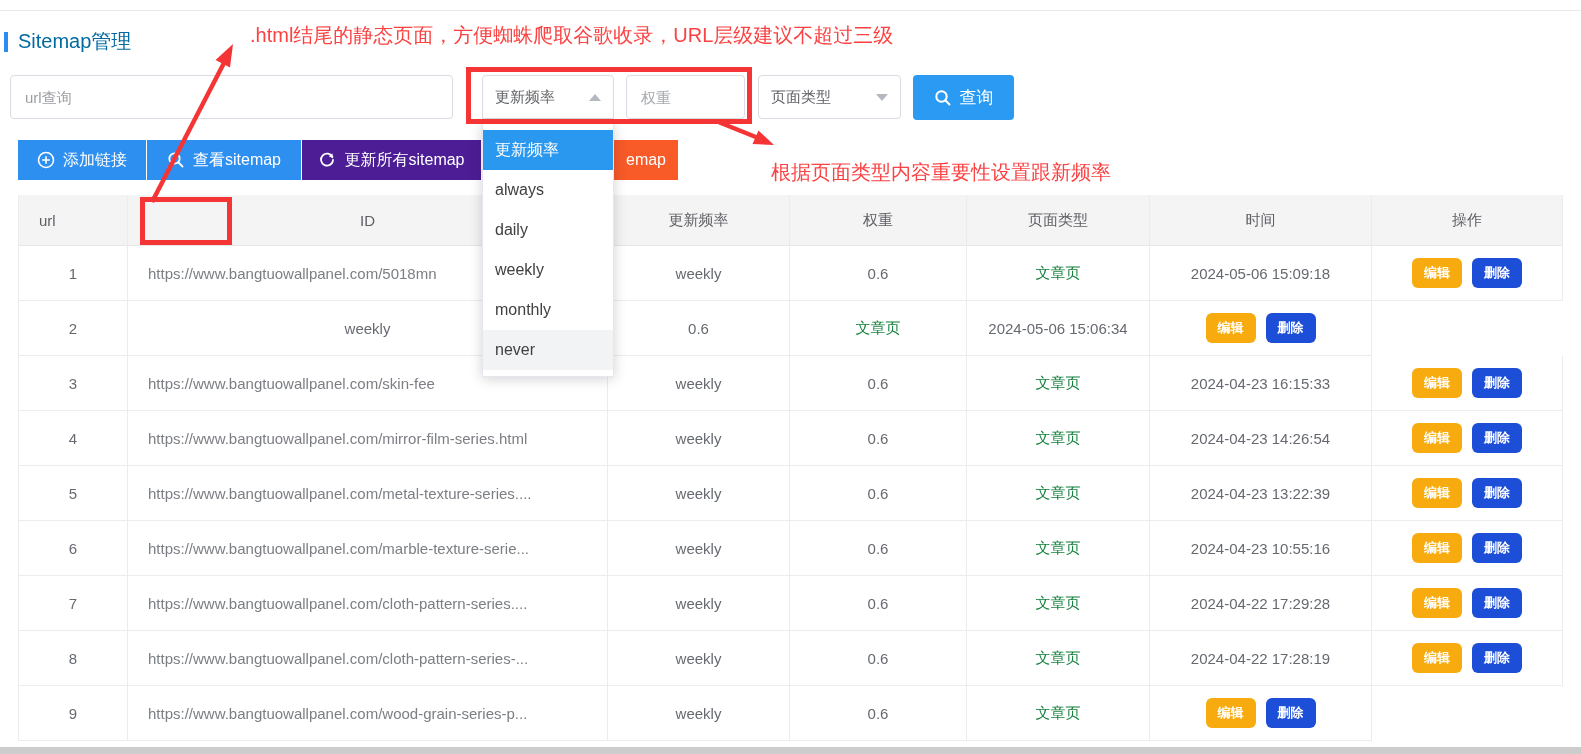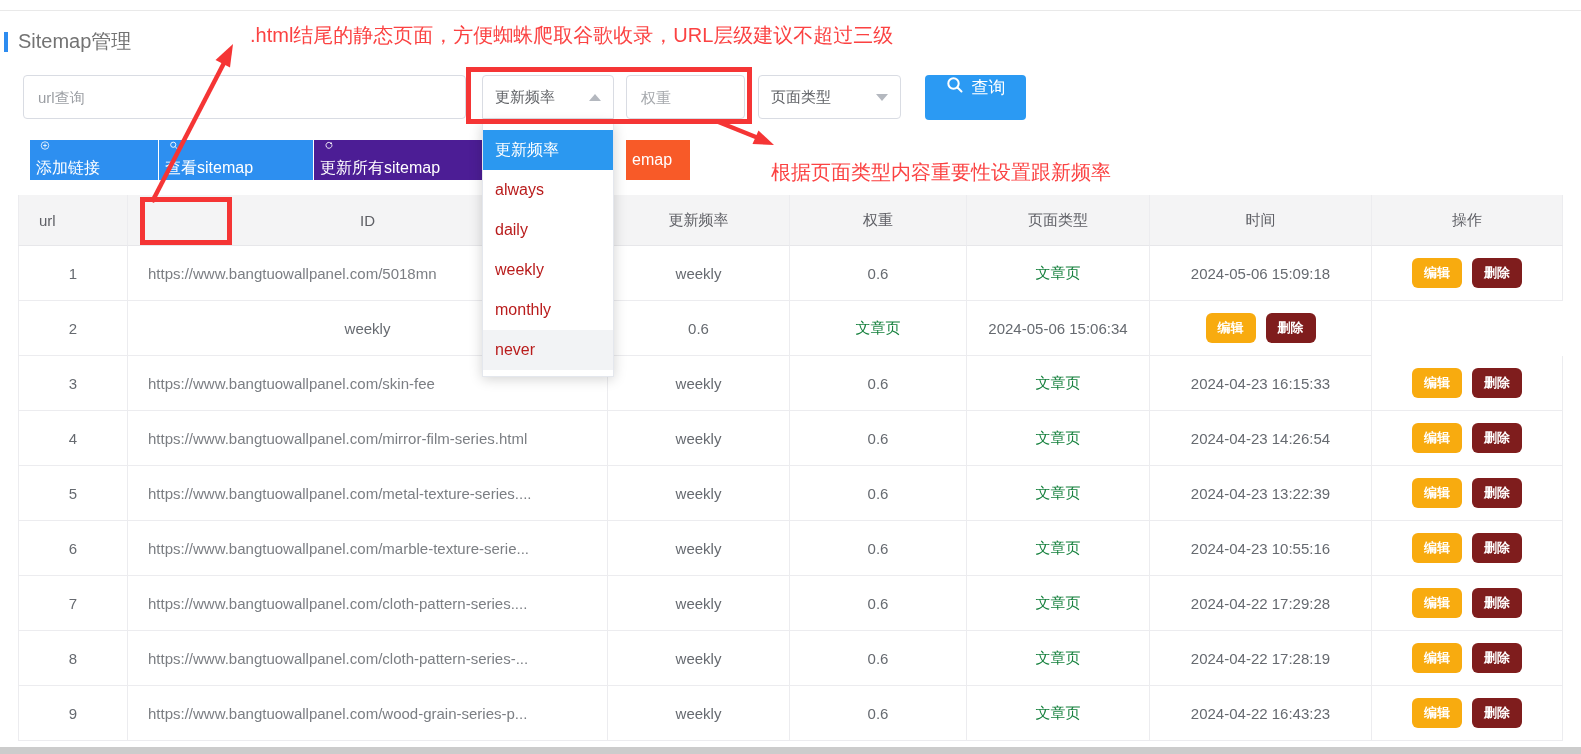--- a/index.html
+++ b/index.html
@@ -6,81 +6,81 @@
   body{
     width:1581px;height:754px;position:relative;background:#ffffff;overflow:hidden;
     font-family:"Liberation Sans","DejaVu Sans",sans-serif;
   }
   .hairline-top{position:absolute;left:0;top:10px;width:1581px;height:1px;background:#e9e9e9;}
   .bottom-strip{position:absolute;left:0;bottom:0;width:1581px;height:7px;background:#cccccc;}
 
   
   .title-wrap{position:absolute;left:4px;top:28px;display:flex;align-items:center;}
   .title-accent{width:4px;height:20px;background:#2d8cf0;margin-right:10px;}
-  .page-title{color:#737373;font-size:20px;}
+  .page-title{color:#0369a1;font-size:20px;}
 
   
   .anno{position:absolute;color:#fb4242;font-size:20px;white-space:nowrap;z-index:30;}
   .anno-top{left:250px;top:22px;}
   .anno-right{left:771px;top:159px;}
 
   
   .tb-input{position:absolute;top:75px;height:44px;border:1px solid #d9dce3;border-radius:4px;
     font-size:15px;color:#606266;padding:0 0 0 14px;box-sizing:border-box;outline:none;
     font-family:inherit;background:#fff;}
   .tb-input::placeholder{color:#a6a9ad;}
-  #url-input{left:23px;width:443px;}
+  #url-input{left:10px;width:443px;}
   #url-input::placeholder{color:#9b9ea3;}
   #weight-input{left:626px;width:119px;}
   .combo{position:absolute;top:75px;height:44px;border:1px solid #d9dce3;border-radius:4px;
     background:#fff;box-sizing:border-box;display:flex;align-items:center;justify-content:space-between;
     padding:0 12px;font-size:15px;color:#606266;cursor:pointer;}
   #freq-select{left:482px;width:132px;border-radius:4px 4px 0 0;}
   #ptype-select{left:758px;width:143px;}
   .caret-up{width:0;height:0;border-left:6px solid transparent;border-right:6px solid transparent;
     border-bottom:7px solid #b4b8bf;}
   .caret-down{width:0;height:0;border-left:6px solid transparent;border-right:6px solid transparent;
     border-top:7px solid #b4b8bf;}
 
-  .btn{display:flex;align-items:flex-start;justify-content:center;gap:8px;color:#fff;border:none;
-    cursor:pointer;font-family:inherit;margin-left:12px;}
+  .btn{display:flex;align-items:center;justify-content:center;gap:8px;color:#fff;border:none;
+    cursor:pointer;font-family:inherit;}
   #search-btn{position:absolute;left:913px;top:75px;width:101px;height:45px;background:#2b9af3;
     border-radius:4px;font-size:17px;}
 
   
-  .toolbar-btn{position:absolute;top:140px;height:40px;font-size:16px;flex-direction:column;}
+  .toolbar-btn{position:absolute;top:140px;height:40px;font-size:16px;}
   #add-link-btn{left:18px;width:128px;background:#2d8ff0;}
   #view-sitemap-btn{left:147px;width:154px;background:#2d8ff0;}
   #update-all-btn{left:302px;width:179px;background:#4c1d95;}
   #hidden-btn{left:614px;width:64px;background:#f85a28;font-size:16px;}
 
   
   .dropdown{position:absolute;left:482px;top:123px;width:132px;background:#fff;z-index:20;
     border:1px solid #e4e7ed;box-shadow:0 2px 12px rgba(0,0,0,.18);box-sizing:border-box;
     padding:6px 0;}
   .dd-item{height:40px;display:flex;align-items:center;padding-left:12px;font-size:16px;
-    color:#b91c1c;cursor:pointer;}
+    color:#404040;cursor:pointer;}
   .dd-selected{background:#2b98f0;color:#ffffff;}
   .dd-hover{background:#f2f3f5;}
 
   
   .table{position:absolute;left:18px;top:195px;width:1545px;}
   .tr{display:grid;grid-template-columns:110px 480px 182px 177px 183px 222px 191px;}
   .thead .cell{height:51px;background:#f4f4f5;color:#5f6066;border-bottom:1px solid #e7e7ea;}
   .cell{display:flex;align-items:center;justify-content:center;font-size:15px;color:#666a70;
     border-right:1px solid #ececef;box-sizing:border-box;}
   .cell:first-child{border-left:1px solid #ececef;}
   .tbody .cell{height:55px;border-bottom:1px solid #ececef;background:#fff;}
   .cell-url{justify-content:flex-start;padding-left:20px;color:#7b7e83;white-space:nowrap;overflow:hidden;}
   .link{color:#15803d;cursor:pointer;font-family:Liberation Serif, serif;}
   .ops{display:flex;gap:10px;}
   .mini-btn{border:none;border-radius:6px;color:#fff;font-size:13px;font-weight:bold;
     padding:6px 12px;cursor:pointer;font-family:inherit;}
   .mini-edit{background:#f8ab0f;}
-  .mini-del{background:#7f1d1d;}
+  .mini-del{background:#1d4ed8;}
 
   
   .red-box{position:absolute;border:5px solid #f53535;z-index:30;pointer-events:none;box-sizing:border-box;}
   #red-box-filters{left:466px;top:67px;width:286px;height:57px;}
   #red-box-url{left:140px;top:197px;width:92px;height:48px;}
   .overlay-svg{position:absolute;left:0;top:0;z-index:31;pointer-events:none;}
 
   .icon-svg{display:block;}
 </style>
 </head>
@@ -289,21 +289,20 @@
   </div>
 
   <div class="tr">
     <div class="cell">9</div>
     <div class="cell cell-url">https://www.bangtuowallpanel.com/wood-grain-series-p...</div>
     <div class="cell">weekly</div>
     <div class="cell">0.6</div>
     <div class="cell">
           <span class="link">文章页</span>
         </div>
-    <div class="cell">2024-04-22 16:43:23</div>
     <div class="cell">
           <span class="ops">
       <button class="mini-btn mini-edit">编辑</button>
       <button class="mini-btn mini-del">删除</button>
     </span>
         </div>
   </div>
 </div>
 </div>
 

